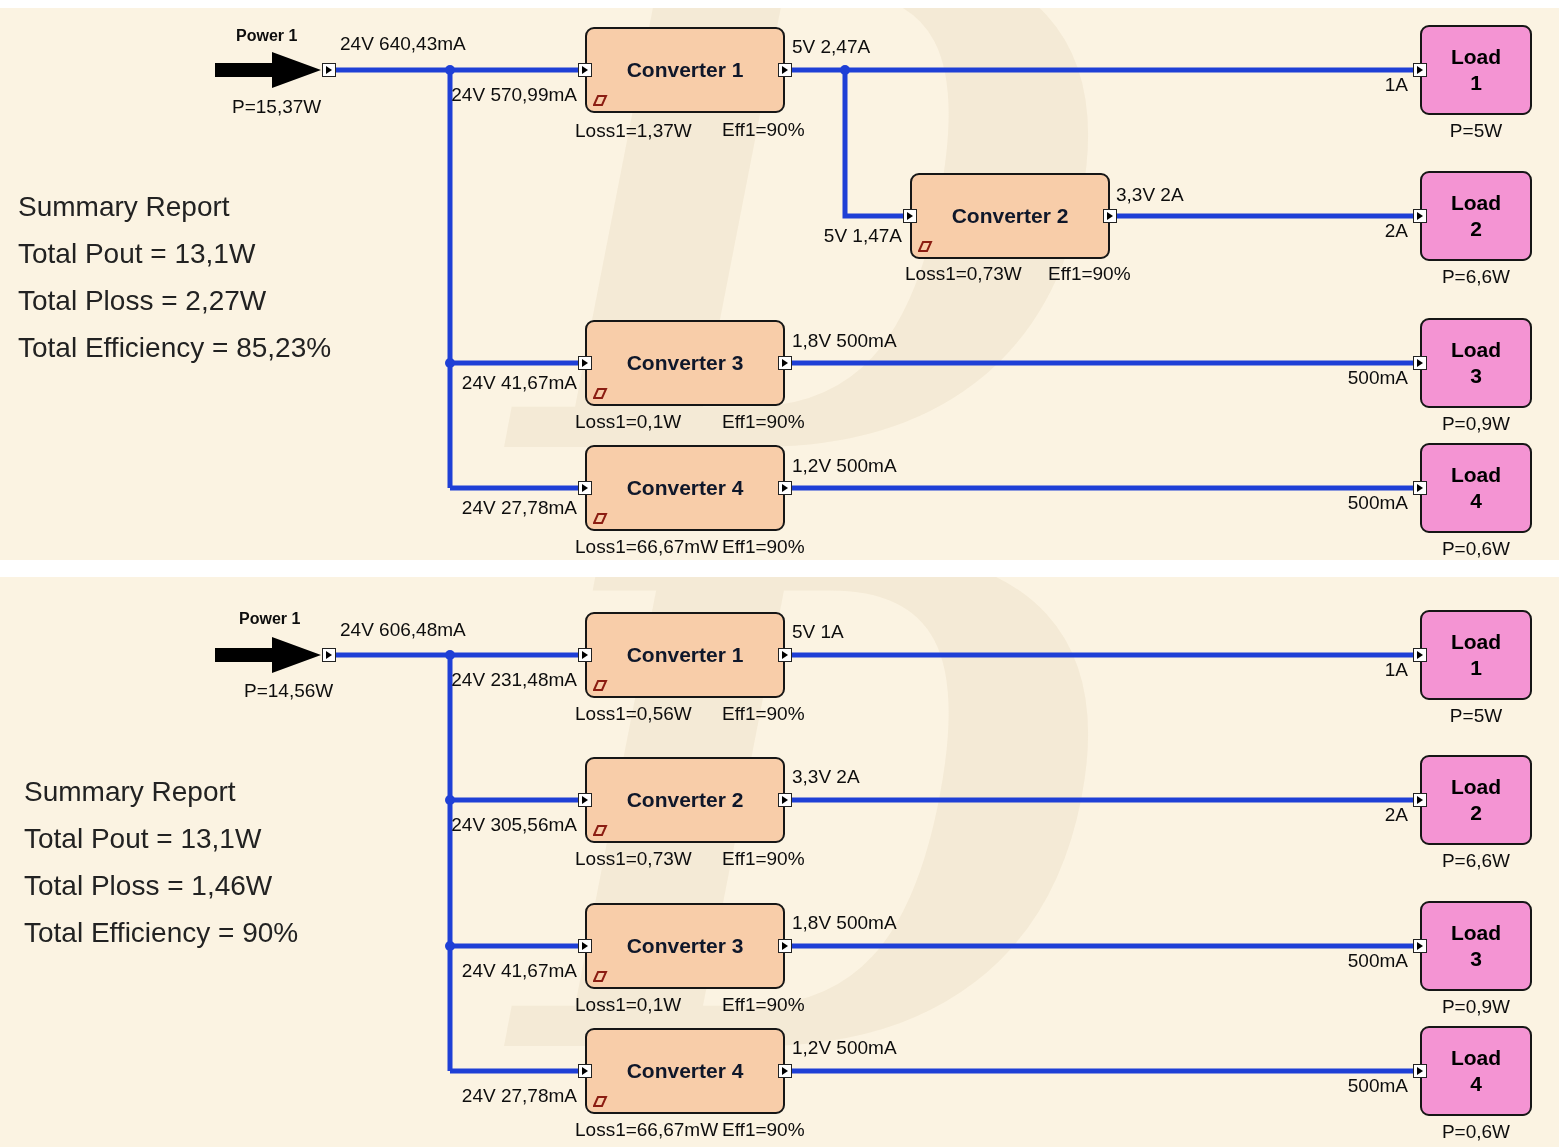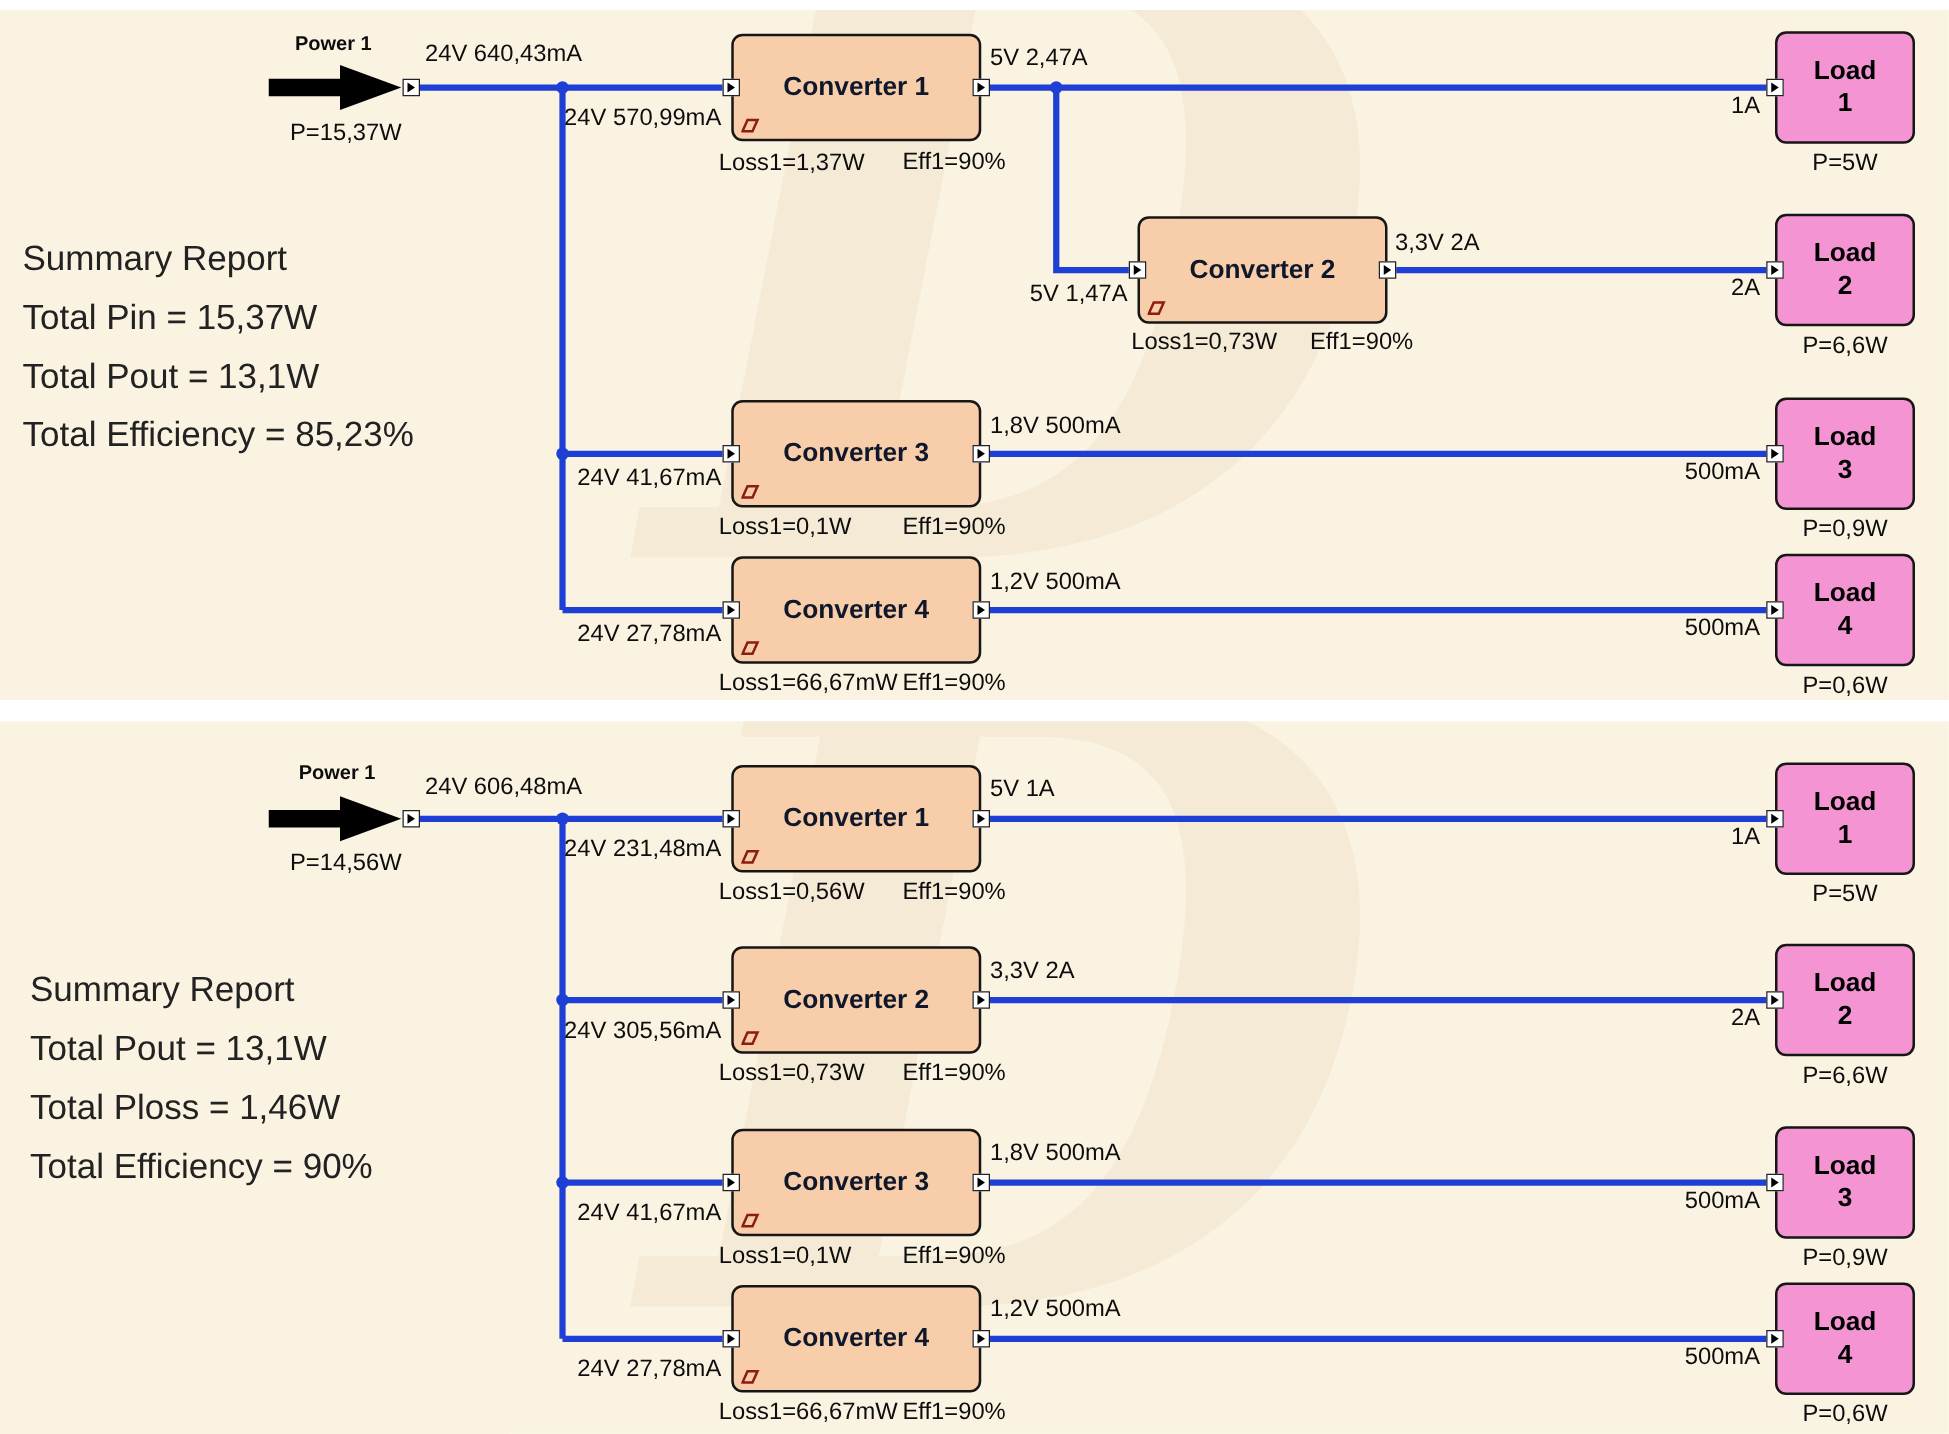--- a/index.html
+++ b/index.html
@@ -86,22 +86,22 @@
 
 <div class="lbl b" style="left:236px;top:27px">Power 1</div>
 <div class="lbl" style="left:340px;top:33px">24V 640,43mA</div>
 <div class="lbl" style="left:232px;top:96px">P=15,37W</div>
 <div class="port" style="left:322px;top:63px">
     <span class="pa"></span>
   </div>
 
 <div class="summary" style="left:18px;top:183px">
   <div>Summary Report</div>
-  <div>Total Pin = 15,37W</div>
   <div>Total Pout = 13,1W</div>
+  <div>Total Ploss = 2,27W</div>
   <div>Total Efficiency = 85,23%</div>
 </div>
 
 <div class="box-conv" style="left:585px;top:27px">
   <span class="conv-title">Converter 1</span>
   <svg class="conv-icon" width="16" height="14" viewBox="0 0 16 14">
       <path d="M1 12 L5 3 H13 L9 12 Z" fill="none" stroke="#8b1d12" stroke-width="2"></path>
     </svg>
 </div>
 <div class="port" style="left:578px;top:63px">
@@ -201,21 +201,21 @@
   <span>4</span>
 </div>
 <div class="port" style="left:1413px;top:481px">
     <span class="pa"></span>
   </div>
 <div class="lbl" style="right:151px;top:492px">500mA</div>
 <div class="lbl ctr" style="left:1420px;top:538px">P=0,6W</div>
 
 <div class="lbl b" style="left:239px;top:610px">Power 1</div>
 <div class="lbl" style="left:340px;top:619px">24V 606,48mA</div>
-<div class="lbl" style="left:232px;top:680px">P=14,56W</div>
+<div class="lbl" style="left:244px;top:680px">P=14,56W</div>
 <div class="port" style="left:322px;top:648px">
     <span class="pa"></span>
   </div>
 
 <div class="summary" style="left:24px;top:768px">
   <div>Summary Report</div>
   <div>Total Pout = 13,1W</div>
   <div>Total Ploss = 1,46W</div>
   <div>Total Efficiency = 90%</div>
 </div>

